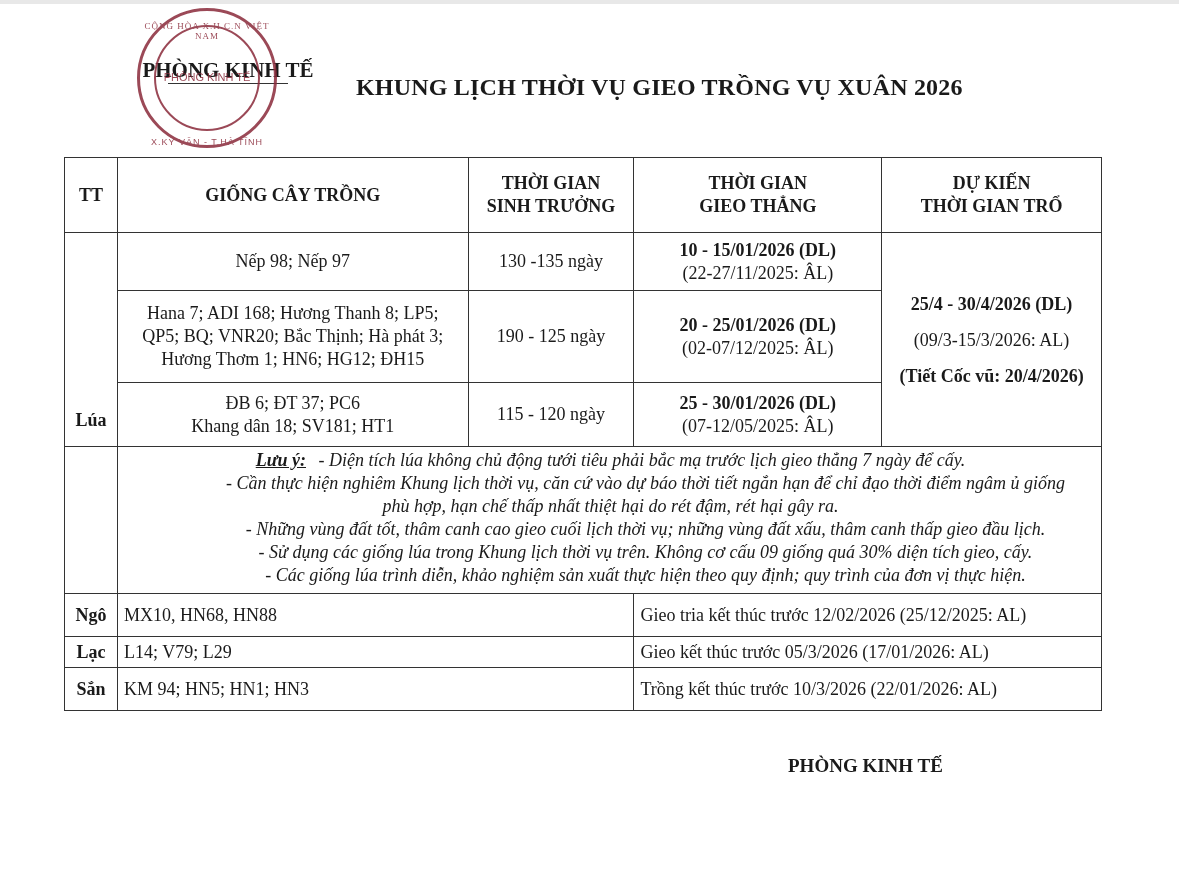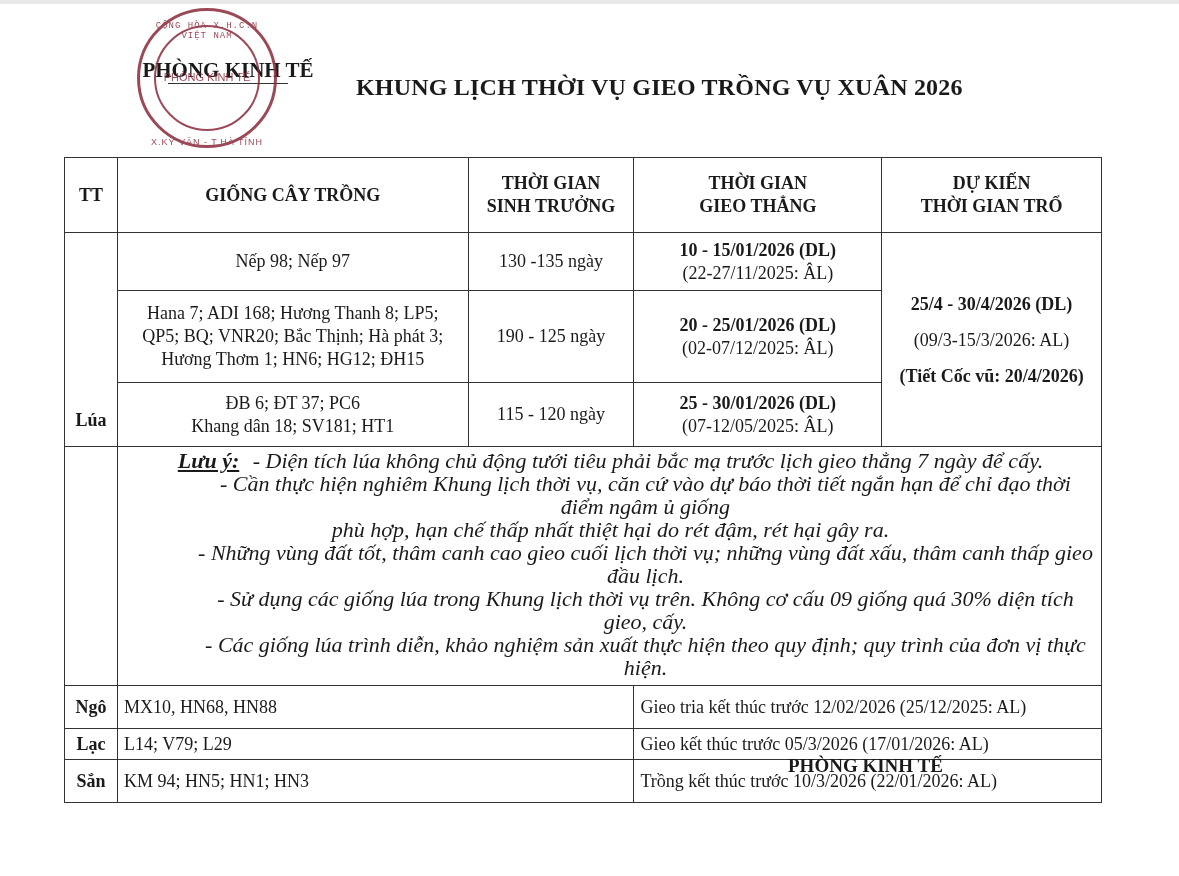--- a/index.html
+++ b/index.html
@@ -6,31 +6,31 @@
     html, body { width: 1179px; height: 876px; background: #ffffff; overflow: hidden; }
     body { position: relative; font-family: "Liberation Serif", "DejaVu Serif", serif; color: #1a1a1a; }
     .topline { position: absolute; left: 0; top: 0; width: 1179px; height: 4px; background: #e8e8e8; }
     .header-left { position: absolute; left: 128px; top: 58px; width: 200px; text-align: center; }
     .org-line1 { font-size: 20px; letter-spacing: 0.5px; line-height: 22px; }
     .org-line2 { font-size: 21px; font-weight: bold; line-height: 24px; }
     .org-underline { width: 120px; height: 1px; background: #333; margin: 1px auto 0 auto; }
     .stamp { position: absolute; left: 137px; top: 8px; width: 140px; height: 140px; border-radius: 50%;
              border: 3px solid #8a2a3a; opacity: 0.85; }
     .stamp-inner { position: absolute; left: 14px; top: 14px; width: 106px; height: 106px; border-radius: 50%; border: 2px solid #8a2a3a; }
-    .stamp-top { position: absolute; left: 0; top: 10px; width: 134px; text-align: center; font-family: Liberation Mono, monospace; font-size: 9px; color: #8a2a3a; letter-spacing: 1px; }
+    .stamp-top { position: absolute; left: 0; top: 10px; width: 134px; text-align: center; font-family: Liberation Serif, serif; font-size: 9px; color: #8a2a3a; letter-spacing: 1px; }
     .stamp-center { position: absolute; left: 0; top: 60px; width: 134px; text-align: center; font-family: "Liberation Sans", sans-serif; font-size: 11px; color: #8a2a3a; }
     .stamp-bottom { position: absolute; left: 0; top: 126px; width: 134px; text-align: center; font-family: "Liberation Sans", sans-serif; font-size: 9px; color: #8a2a3a; letter-spacing: 1px; }
     .doc-title { position: absolute; left: 356px; top: 74px; font-size: 24px; font-weight: bold; letter-spacing: 0.2px; }
     table.main { position: absolute; left: 64px; top: 157px; width: 1038px; border-collapse: collapse; font-size: 18px; }
     table.main td, table.main th { border: 1.5px solid #333; text-align: center; vertical-align: middle; line-height: 23px; }
     th { font-weight: bold; font-size: 18px; height: 75px; }
     td.dotted-b { border-bottom: 1.5px dotted #444; }
     td.dotted-t { border-top: 1.5px dotted #444; }
     .b { font-weight: bold; }
-    .note-cell { text-align: right; padding: 2px 6px 6px 8px; font-style: italic; font-size: 22px; line-height: 28.5px; }
+    .note-cell { text-align: right; padding: 2px 6px 6px 8px; font-style: italic; font-size: 18px; line-height: 28.5px; }
     .note-label { font-weight: bold; text-decoration: underline; }
     .indent { padding-left: 70px; font-style: italic; }
     td.left { text-align: left !important; padding-left: 6px; }
     .footer-sign { position: absolute; left: 788px; top: 755px; font-size: 19px; font-weight: bold; }
   </style>
 </head>
 <body>
 
 <div class="topline"></div>
 

